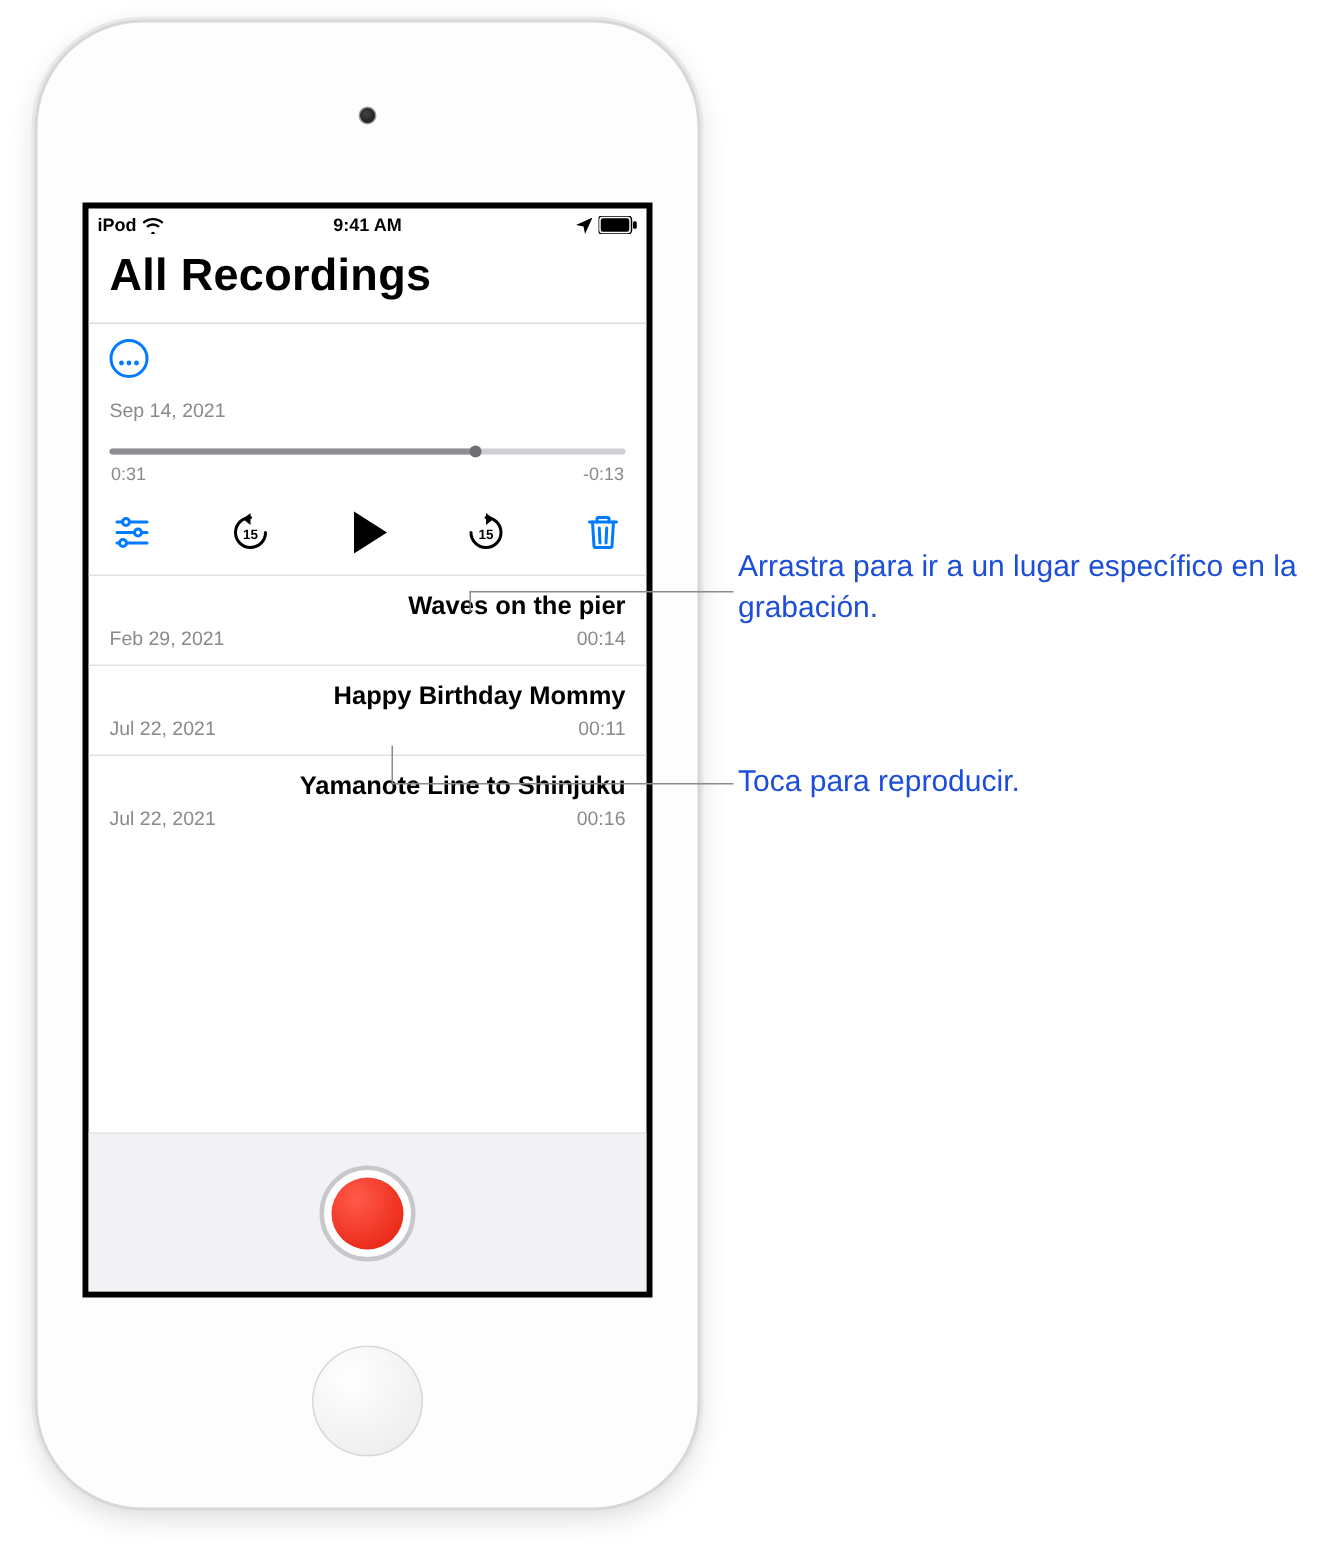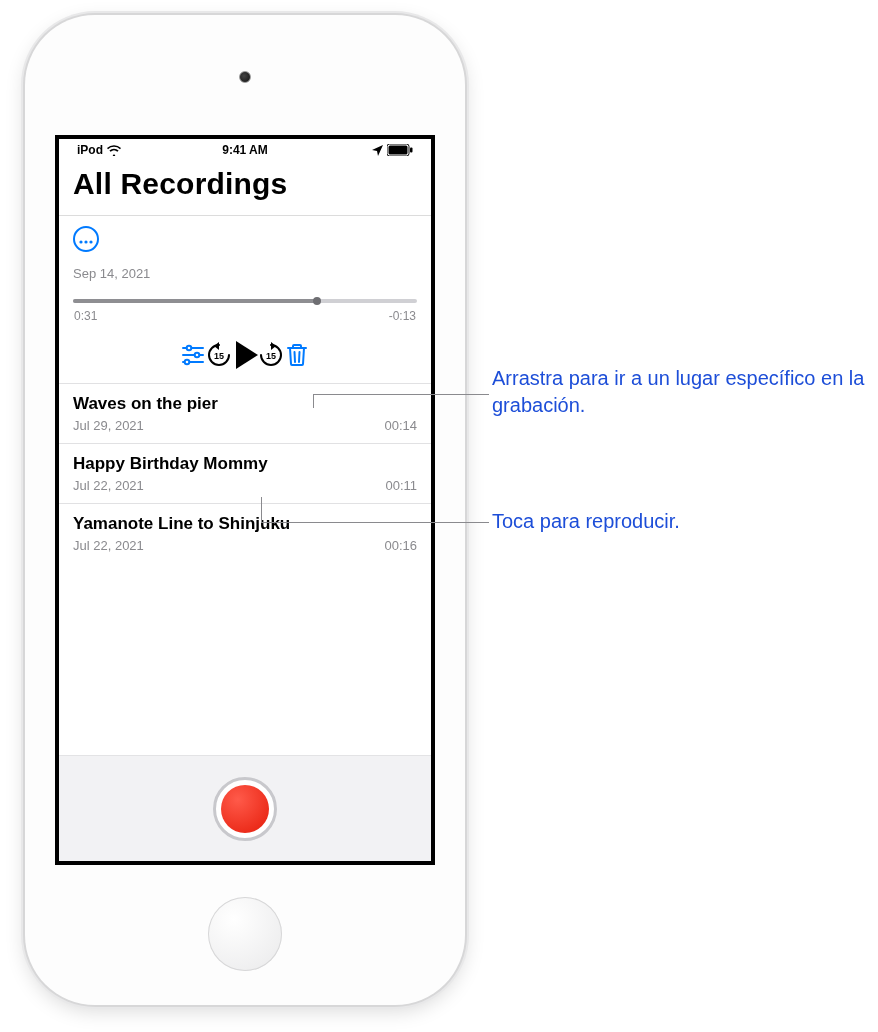--- a/index.html
+++ b/index.html
@@ -45,21 +45,21 @@
     background: #fff;
     border: 4px solid #000;
     overflow: hidden;
   }
   
   .statusbar {
     height: 22px;
     display: flex;
     align-items: center;
     justify-content: space-between;
-    padding: 0 18px;
+    padding: 0 6px;
     font-size: 12px;
     font-weight: 600;
   }
   .sb-left, .sb-right { display: flex; align-items: center; gap: 4px; }
   .sb-time { position: absolute; left: 50%; transform: translateX(-50%); }
   .wifi, .loc, .batt { display: inline-flex; }
   
   .navbar {
     height: 44px;
     display: flex;
@@ -95,35 +95,35 @@
     height: 4px; background: #d0d0d4; border-radius: 2px; position: relative;
   }
   .track-fill { position: absolute; left: 0; top: 0; height: 100%; background: #8e8e92; border-radius: 2px; }
   .thumb {
     position: absolute; top: 50%; transform: translate(-50%,-50%);
     width: 8px; height: 8px; background: #6e6e72; border-radius: 50%;
   }
   .times { display: flex; justify-content: space-between; font-size: 12px; color: #8a8a8e; margin-top: 6px; padding: 0 1px; }
   
   .controls {
-    display: flex; justify-content: center; align-items: center;
+    display: flex; justify-content: space-between; align-items: center;
     padding: 12px 16px 14px;
   }
   .ctrl { color: #007aff; display: flex; align-items: center; justify-content: center; }
   .ctrl.black { color: #000; }
   .sliders-icon svg, .skip svg, .trash svg { width: 26px; height: 26px; display: block; }
   .play-triangle {
     width: 0; height: 0;
     border-left: 22px solid #000;
     border-top: 14px solid transparent;
     border-bottom: 14px solid transparent;
     margin-left: 4px;
   }
   
-  .row { padding: 10px 14px 10px; border-top: 1px solid #e1e1e3; }
+  .row { padding: 10px 14px 10px; border-top: 1px solid #e1e1e3; text-align: right; }
   .row-title { font-size: 17px; font-weight: 700; }
   .row-sub { display: flex; justify-content: space-between; font-size: 13px; color: #8a8a8e; margin-top: 4px; }
   
   .recordbar {
     position: absolute; left: 0; right: 0; bottom: 0;
     height: 106px; background: #f2f2f4;
     display: flex; align-items: center; justify-content: center;
     border-top: 1px solid #e3e3e5;
   }
   .recbtn {
@@ -255,21 +255,21 @@
               <line x1="10.5" y1="10" x2="11" y2="20"></line>
               <line x1="15.5" y1="10" x2="15" y2="20"></line>
             </g>
           </svg>
       </div>
     </div>
 
     <div class="row">
       <div class="row-title">Waves on the pier</div>
       <div class="row-sub">
-        <span>Jul 29, 2021</span>
+        <span>Feb 29, 2021</span>
         <span>00:14</span>
       </div>
     </div>
     <div class="row">
       <div class="row-title">Happy Birthday Mommy</div>
       <div class="row-sub">
         <span>Jul 22, 2021</span>
         <span>00:11</span>
       </div>
     </div>

